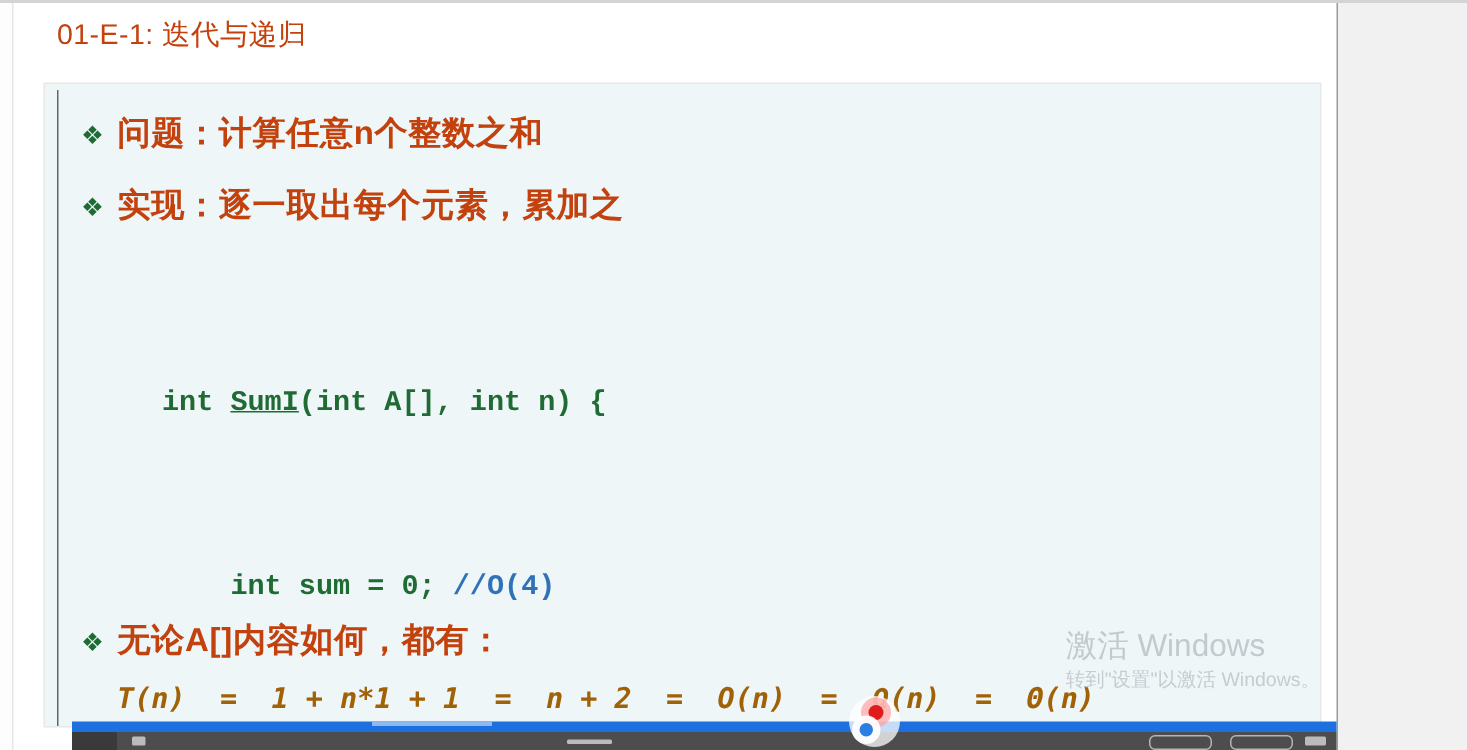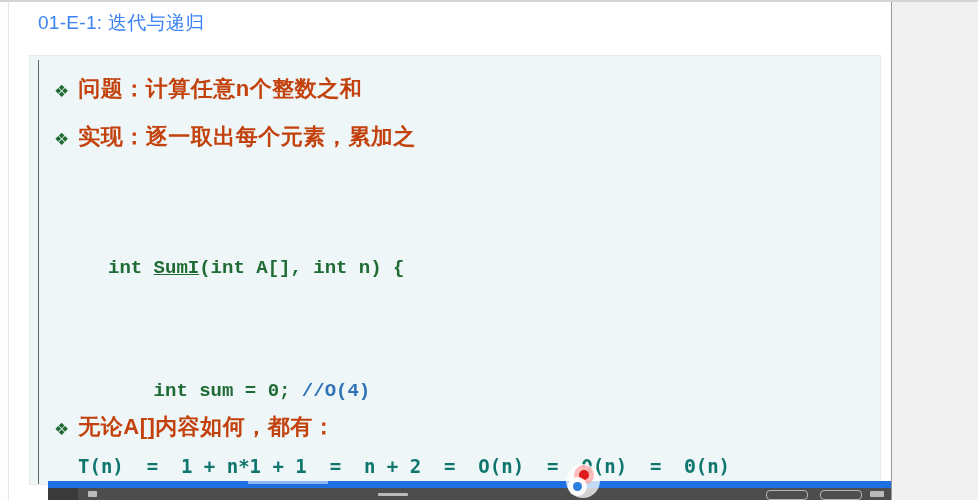--- a/index.html
+++ b/index.html
@@ -43,21 +43,21 @@
     left: 891px; top: 2px;
     width: 1px; height: 498px;
     background: #9a9a9a;
   }
 
   
   .slide-title {
     position: absolute;
     left: 38px; top: 10px;
     font-size: 19px;
-    color: #3b82f6;
+    color: #c2410c;
     font-family: "Liberation Sans", "DejaVu Sans", sans-serif;
     letter-spacing: 0.3px;
     white-space: nowrap;
   }
 
   
   .slide-body {
     position: absolute;
     left: 30px; top: 56px;
     width: 850px; height: 428px;
@@ -123,23 +123,24 @@
   .cmt { color: #2f72b8; }
   .fn-name { text-decoration: underline; }
 
   
   .formula {
     position: absolute;
     left: 78px; top: 455px;
     font-family: "DejaVu Sans Mono", "Liberation Mono", monospace;
     font-size: 19px;
     font-weight: bold;
-    color: #0f766e;
+    color: #a16207;
     white-space: pre;
     z-index: 3;
+    font-style: italic;
   }
 
   
   .watermark {
     position: absolute;
     right: 98px;
     top: 418px;
     text-align: left;
     color: #bdc3c7;
     z-index: 4;
@@ -302,20 +303,24 @@
       <div class="bullet-row" id="bullet-regardless">
         <span class="bullet-mark">❖</span>
         <span class="bullet-text">无论A[]内容如何，都有：</span>
       </div>
 
     </div>
   </div>
 
   <div class="formula">T(n)  =  1 + n*1 + 1  =  n + 2  =  O(n)  =  Ω(n)  =  Θ(n)</div>
 
+  <div class="watermark">
+    <div class="wm-line1">激活 Windows</div>
+    <div class="wm-line2">转到"设置"以激活 Windows。</div>
+  </div>
 
   <div class="seekbar">
     <div class="seekbar-buffer"></div>
   </div>
 
   <div class="bottom-bar">
     <div class="bottom-bar-left"></div>
     <div class="tb-icon" style="left:40px;"></div>
     <div class="tb-icon" style="left:330px;width:30px;height:3px;top:5px;"></div>
     <div class="tb-pill" style="left:718px;width:40px;"></div>

